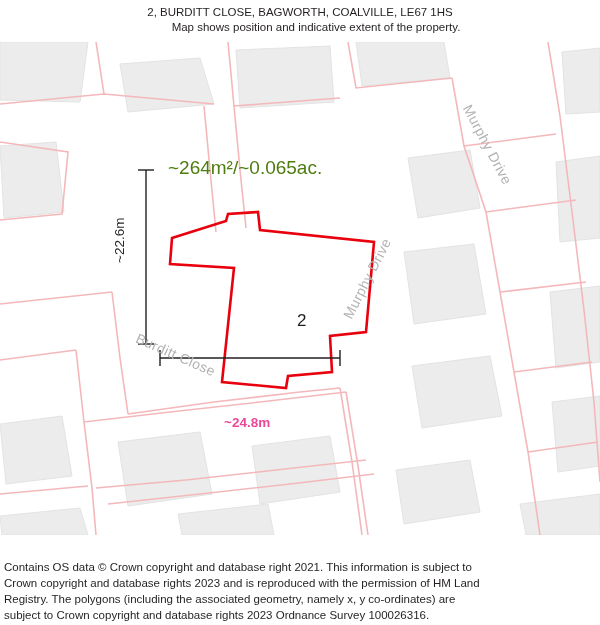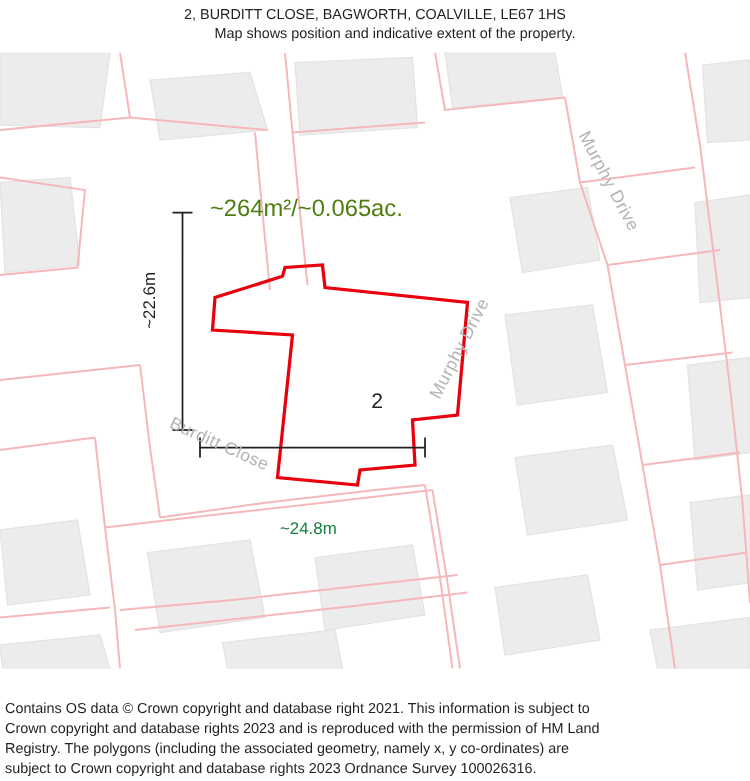--- a/index.html
+++ b/index.html
@@ -78,22 +78,23 @@
     color: #231f20;
     transform: rotate(-90deg);
     transform-origin: left top;
     white-space: nowrap;
   }
   .dim-h {
     position: absolute;
     left: 224px;
     top: 373px;
     font-size: 13.5px;
-    color: #15803d;
-    white-space: nowrap;
+    color: #ec4899;
+    white-space: nowrap;
+    font-weight: bold;
   }
   .street-label {
     position: absolute;
     font-size: 14px;
     color: #b3b3b3;
     white-space: nowrap;
     letter-spacing: 0.4px;
   }
   .street-murphy-1 {
     left: 474px;

